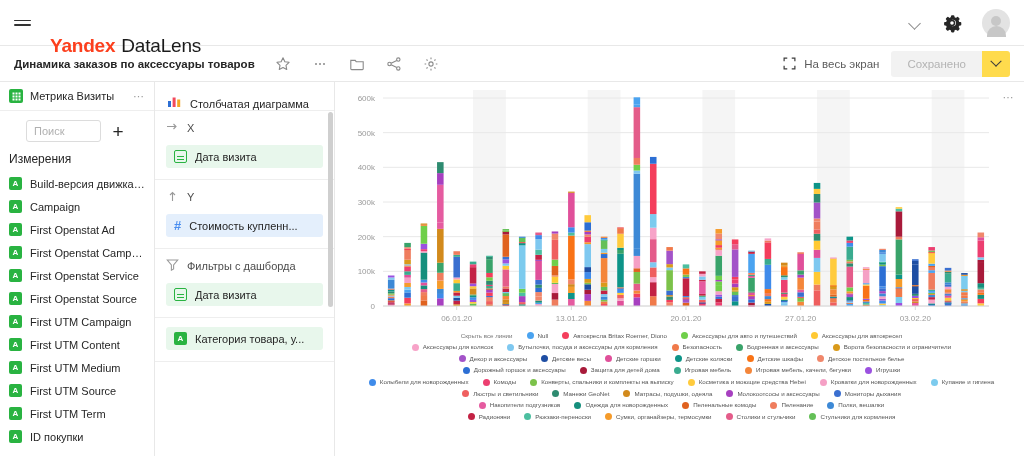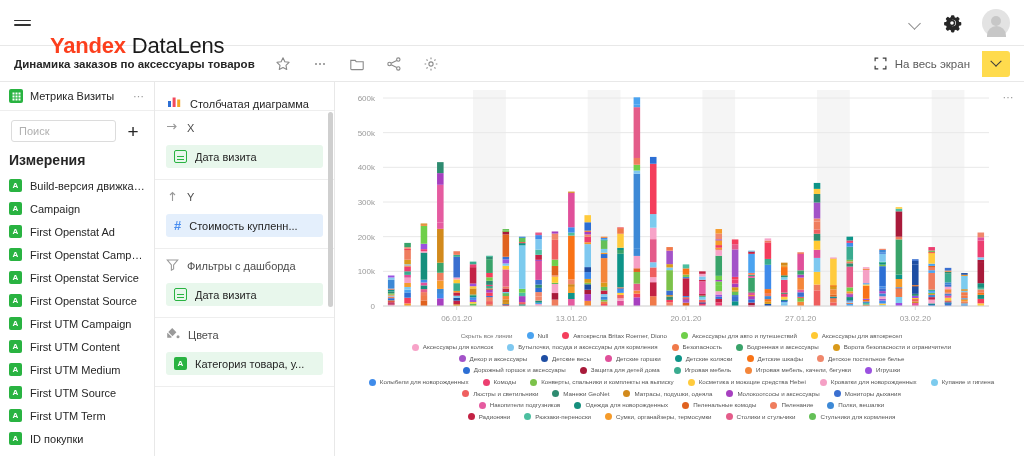--- a/index.html
+++ b/index.html
@@ -14,21 +14,21 @@
   
   .topbar {
     height:46px; display:flex; align-items:center;
     border-bottom:1px solid #e8e8e8; background:#fff; padding:0 14px;
   }
   .burger { width:22px; height:22px; display:flex; flex-direction:column;
     justify-content:center; gap:3px; cursor:pointer; margin-right:14px; }
   .burger i { display:block; height:1.5px; background:#333; border-radius:1px; }
   .burger i:nth-child(1){ width:17px; }
   .burger i:nth-child(2){ width:17px; }
-  .brand { display:flex; align-items:baseline; font-size:22px; letter-spacing:-0.2px;margin-top:47px; }
+  .brand { display:flex; align-items:baseline; font-size:19px; letter-spacing:-0.2px;margin-top:47px; }
   .brand .y { color:#fc3f1d; font-weight:bold; font-family:"Liberation Sans",sans-serif; }
   .brand .dl { color:#1a1a1a; font-weight:400; margin-left:6px; }
   .topbar-right { margin-left:auto; display:flex; align-items:center; gap:20px; }
   .chev-down { width:14px; height:14px; position:relative; cursor:pointer; }
   .chev-down:before{ content:""; position:absolute; left:2px; top:3px; width:8px; height:8px;
     border-right:1.6px solid #8a8a8a; border-bottom:1.6px solid #8a8a8a;
     transform:rotate(45deg); }
   .gear-ic { width:20px; height:20px; cursor:pointer; }
   .avatar { width:28px; height:28px; border-radius:50%; background:#e3e3e3;
     display:flex; align-items:flex-end; justify-content:center; overflow:hidden; }
@@ -68,29 +68,29 @@
   .panel-ds { width:155px; border-right:1px solid #e8e8e8; display:flex; flex-direction:column; }
   .ds-head { height:29px; display:flex; align-items:center; padding:0 9px; gap:7px;
     border-bottom:1px solid #eee; }
   .ds-ic { width:14px; height:14px; background:#29b341; border-radius:2px;
     display:flex; align-items:center; justify-content:center; flex:none; }
   .ds-ic svg{ display:block; }
   .ds-name { font-size:11px; color:#262626; white-space:nowrap; overflow:hidden;
     text-overflow:ellipsis; }
   .dots { margin-left:auto; color:#9a9a9a; letter-spacing:1px; font-size:11px;
     cursor:pointer; line-height:8px; }
-  .ds-search-row { display:flex; align-items:center; gap:7px; padding:9px 11px 8px; }
+  .ds-search-row { display:flex; align-items:center; gap:7px; padding:9px 26px 8px; }
   .search-input { flex:1; height:22px; border:1px solid #dcdcdc; border-radius:3px;
     font-size:11px; padding:0 7px; color:#262626; background:#fff;
     font-family:"Liberation Sans",sans-serif; outline:none; min-width:0; }
   .search-input::placeholder{ color:#b0b0b0; }
   .plus-btn { width:20px; height:20px; display:flex; align-items:center;
     justify-content:center; cursor:pointer; flex:none; }
   .plus-btn:before{ content:"+"; font-size:19px; color:#262626; line-height:17px; font-weight:300;}
-  .sec-title { font-size:14px; font-weight:bold; color:#262626; padding:2px 9px 6px; }
+  .sec-title { font-size:12px; font-weight:normal; color:#262626; padding:2px 9px 6px; }
   .field-list { overflow:hidden; flex:1; }
   .field-row { display:flex; align-items:center; gap:8px; padding:5px 9px; cursor:pointer; }
   .badge-a { width:13px; height:13px; border-radius:2px; background:#29b341; color:#fff;
     font-size:8px; font-weight:bold; display:flex; align-items:center;
     justify-content:center; flex:none; }
   .field-name { font-size:11px; color:#262626; white-space:nowrap;
     overflow:hidden; text-overflow:ellipsis; }
 
   
   .panel-vis { width:180px; border-right:1px solid #e8e8e8; display:flex; flex-direction:column;
@@ -183,20 +183,21 @@
     </svg>
   </div>
   <div class="subbar-right">
     <div class="fullscreen-btn">
       <svg style="width:13px;height:13px" viewBox="0 0 14 14" fill="none" stroke="#3c3c3c" stroke-width="1.3">
         <path d="M1.2 4.6V1.2h3.4M9.4 1.2h3.4v3.4M12.8 9.4v3.4H9.4M4.6 12.8H1.2V9.4"></path>
       </svg>
       <span class="fs-label">На весь экран</span>
     </div>
     <div style="display:flex;align-items:center">
+      <button class="saved-btn">Сохранено</button>
       <button class="yellow-btn"></button>
     </div>
   </div>
 </div>
 
 <div class="workspace">
 
   <div class="panel-ds">
     <div class="ds-head">
       <span class="ds-ic">
@@ -320,27 +321,20 @@
             <span class="sec-row-label">Фильтры с дашборда</span>
           </div>
           <div class="pill pill-green">
             <span class="mini-green">
               <i></i>
             </span>
             <span>Дата визита</span>
           </div>
         </div>
         <div class="vis-section">
-          <div class="sec-row">
-            <span><svg width="14" height="13" viewBox="0 0 14 13" fill="#9a9a9a">
-                <path d="M6.2 1.1L2.3 5l4.2 4.2 3.9-3.9zM1.5 5.8l4.3 4.3-.7.7H1.2V6.6z"></path>
-                <circle cx="12" cy="9.8" r="1.5"></circle>
-              </svg></span>
-            <span class="sec-row-label">Цвета</span>
-          </div>
           <div class="pill pill-green">
             <span class="badge-a">A</span>
             <span>Категория товара, у...</span>
           </div>
         </div>
       </div>
     <div class="vscroll"></div>
   </div>
 
   <div class="panel-chart">

